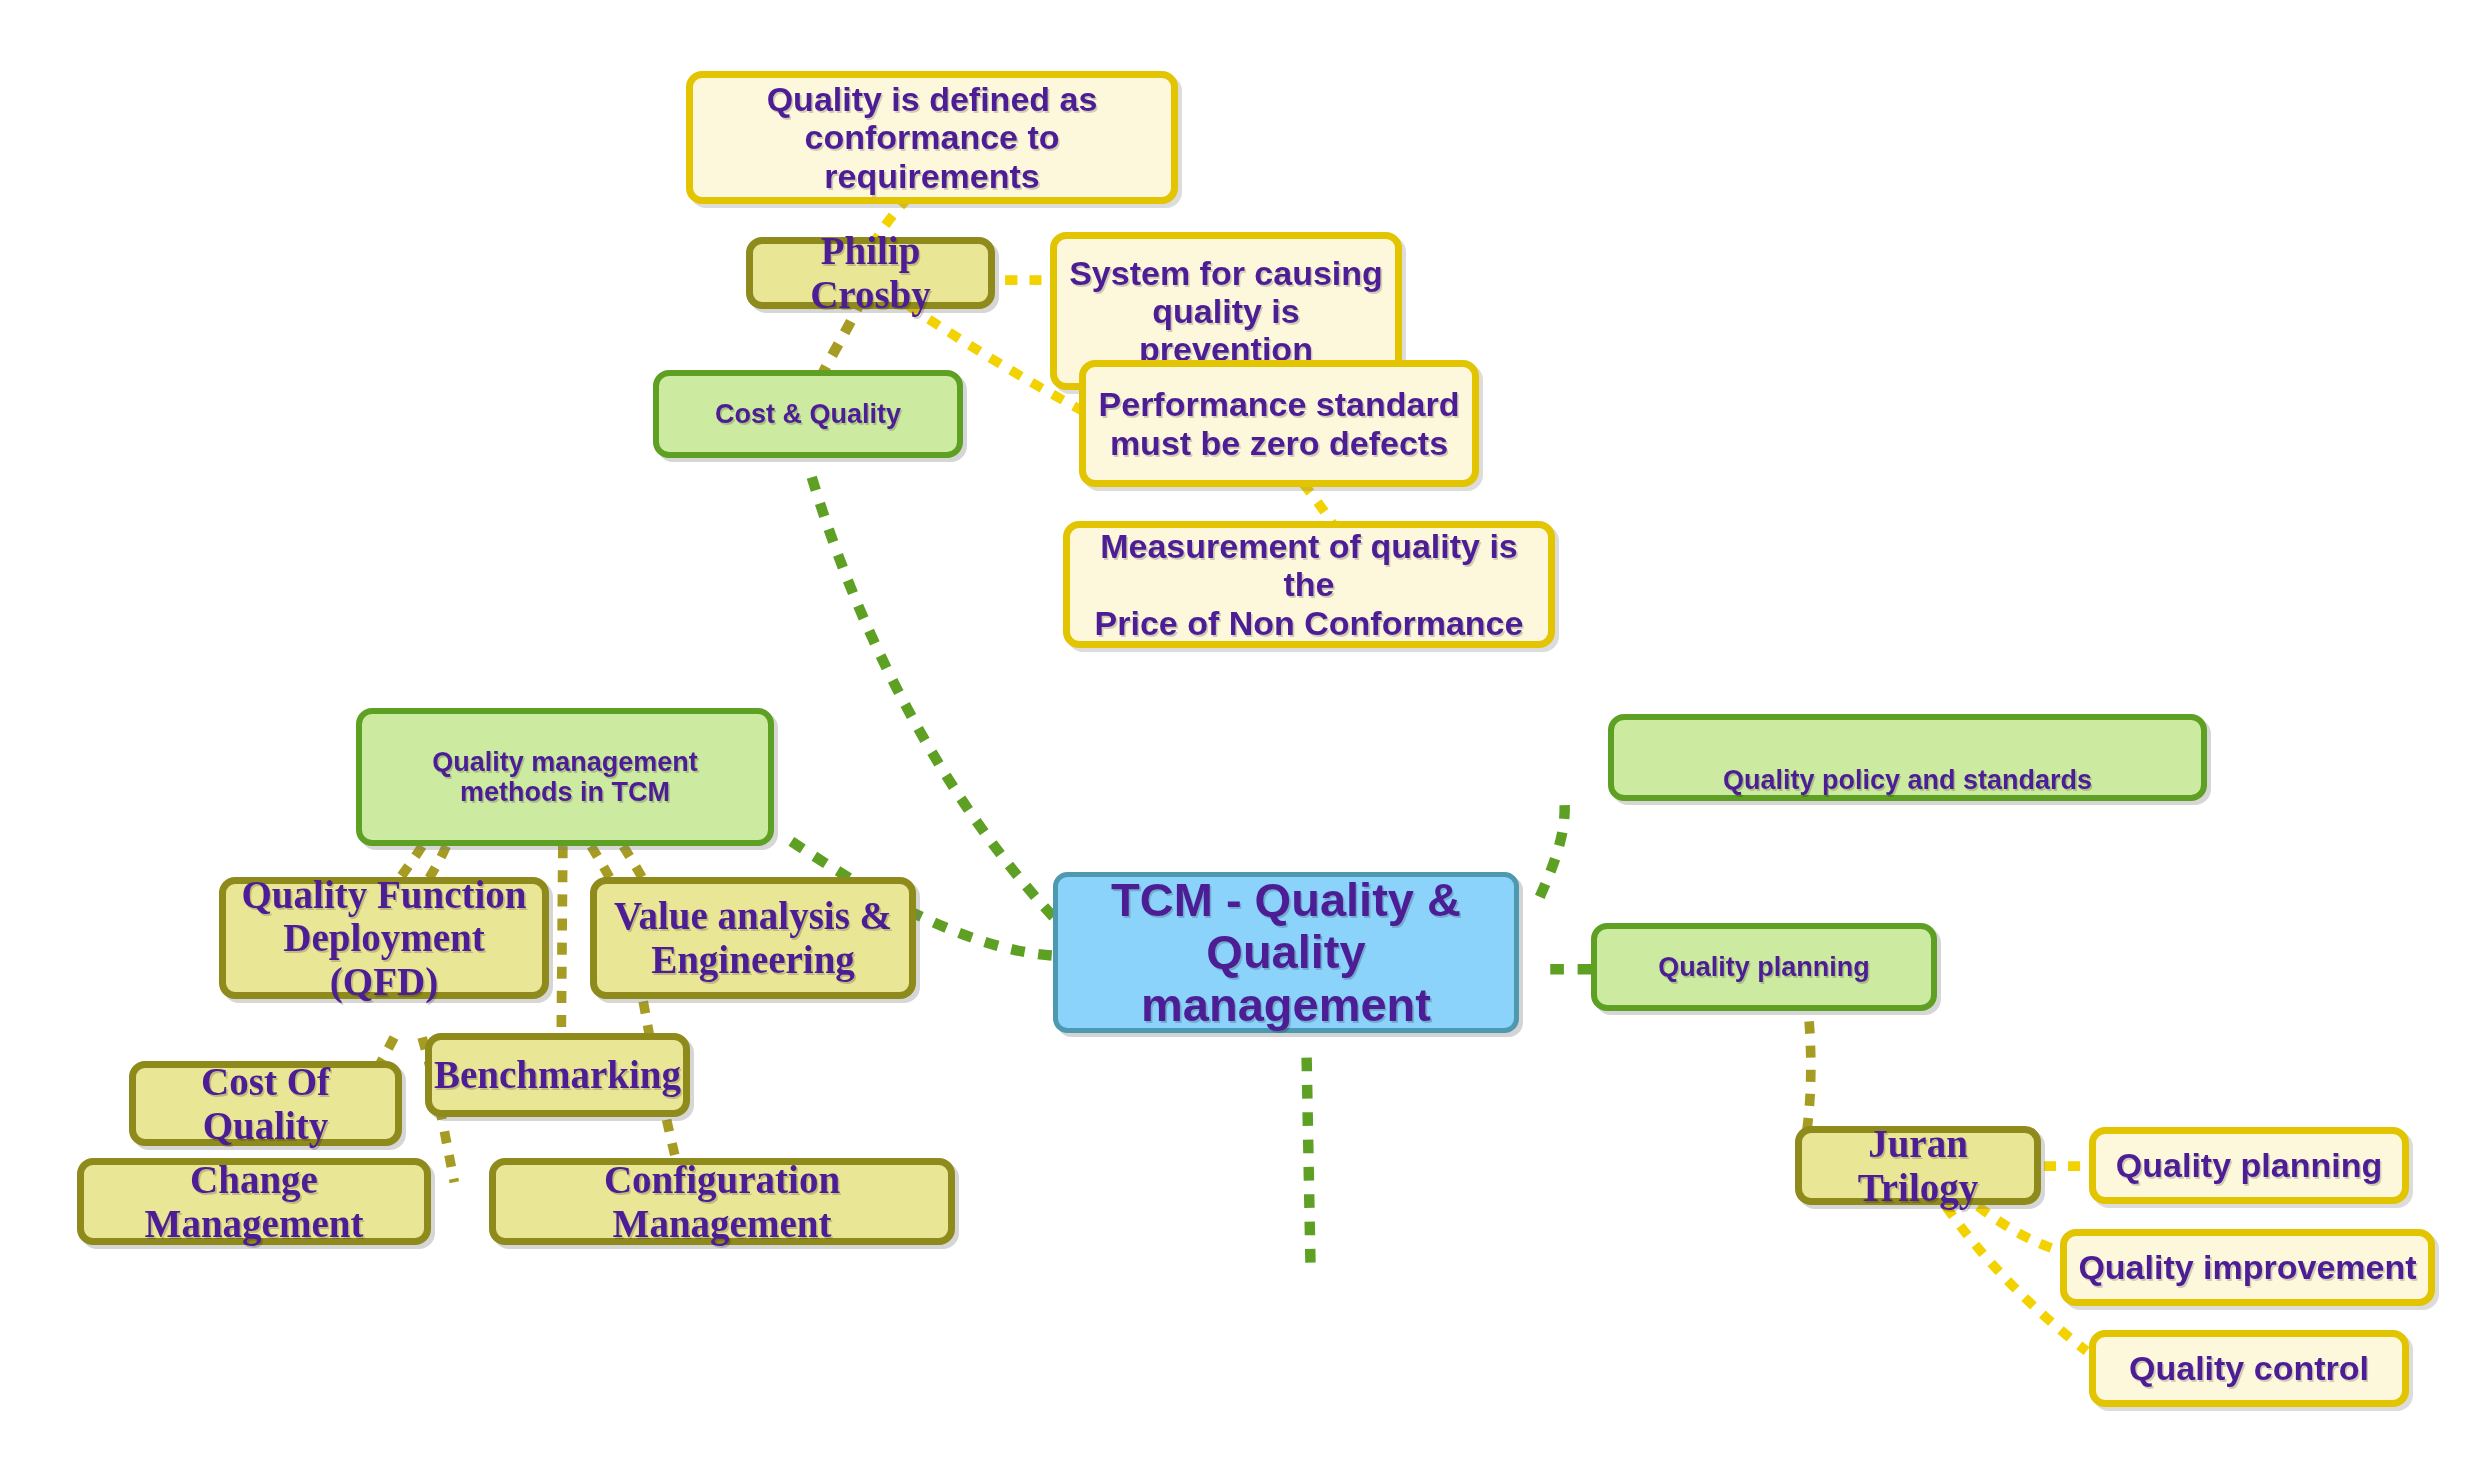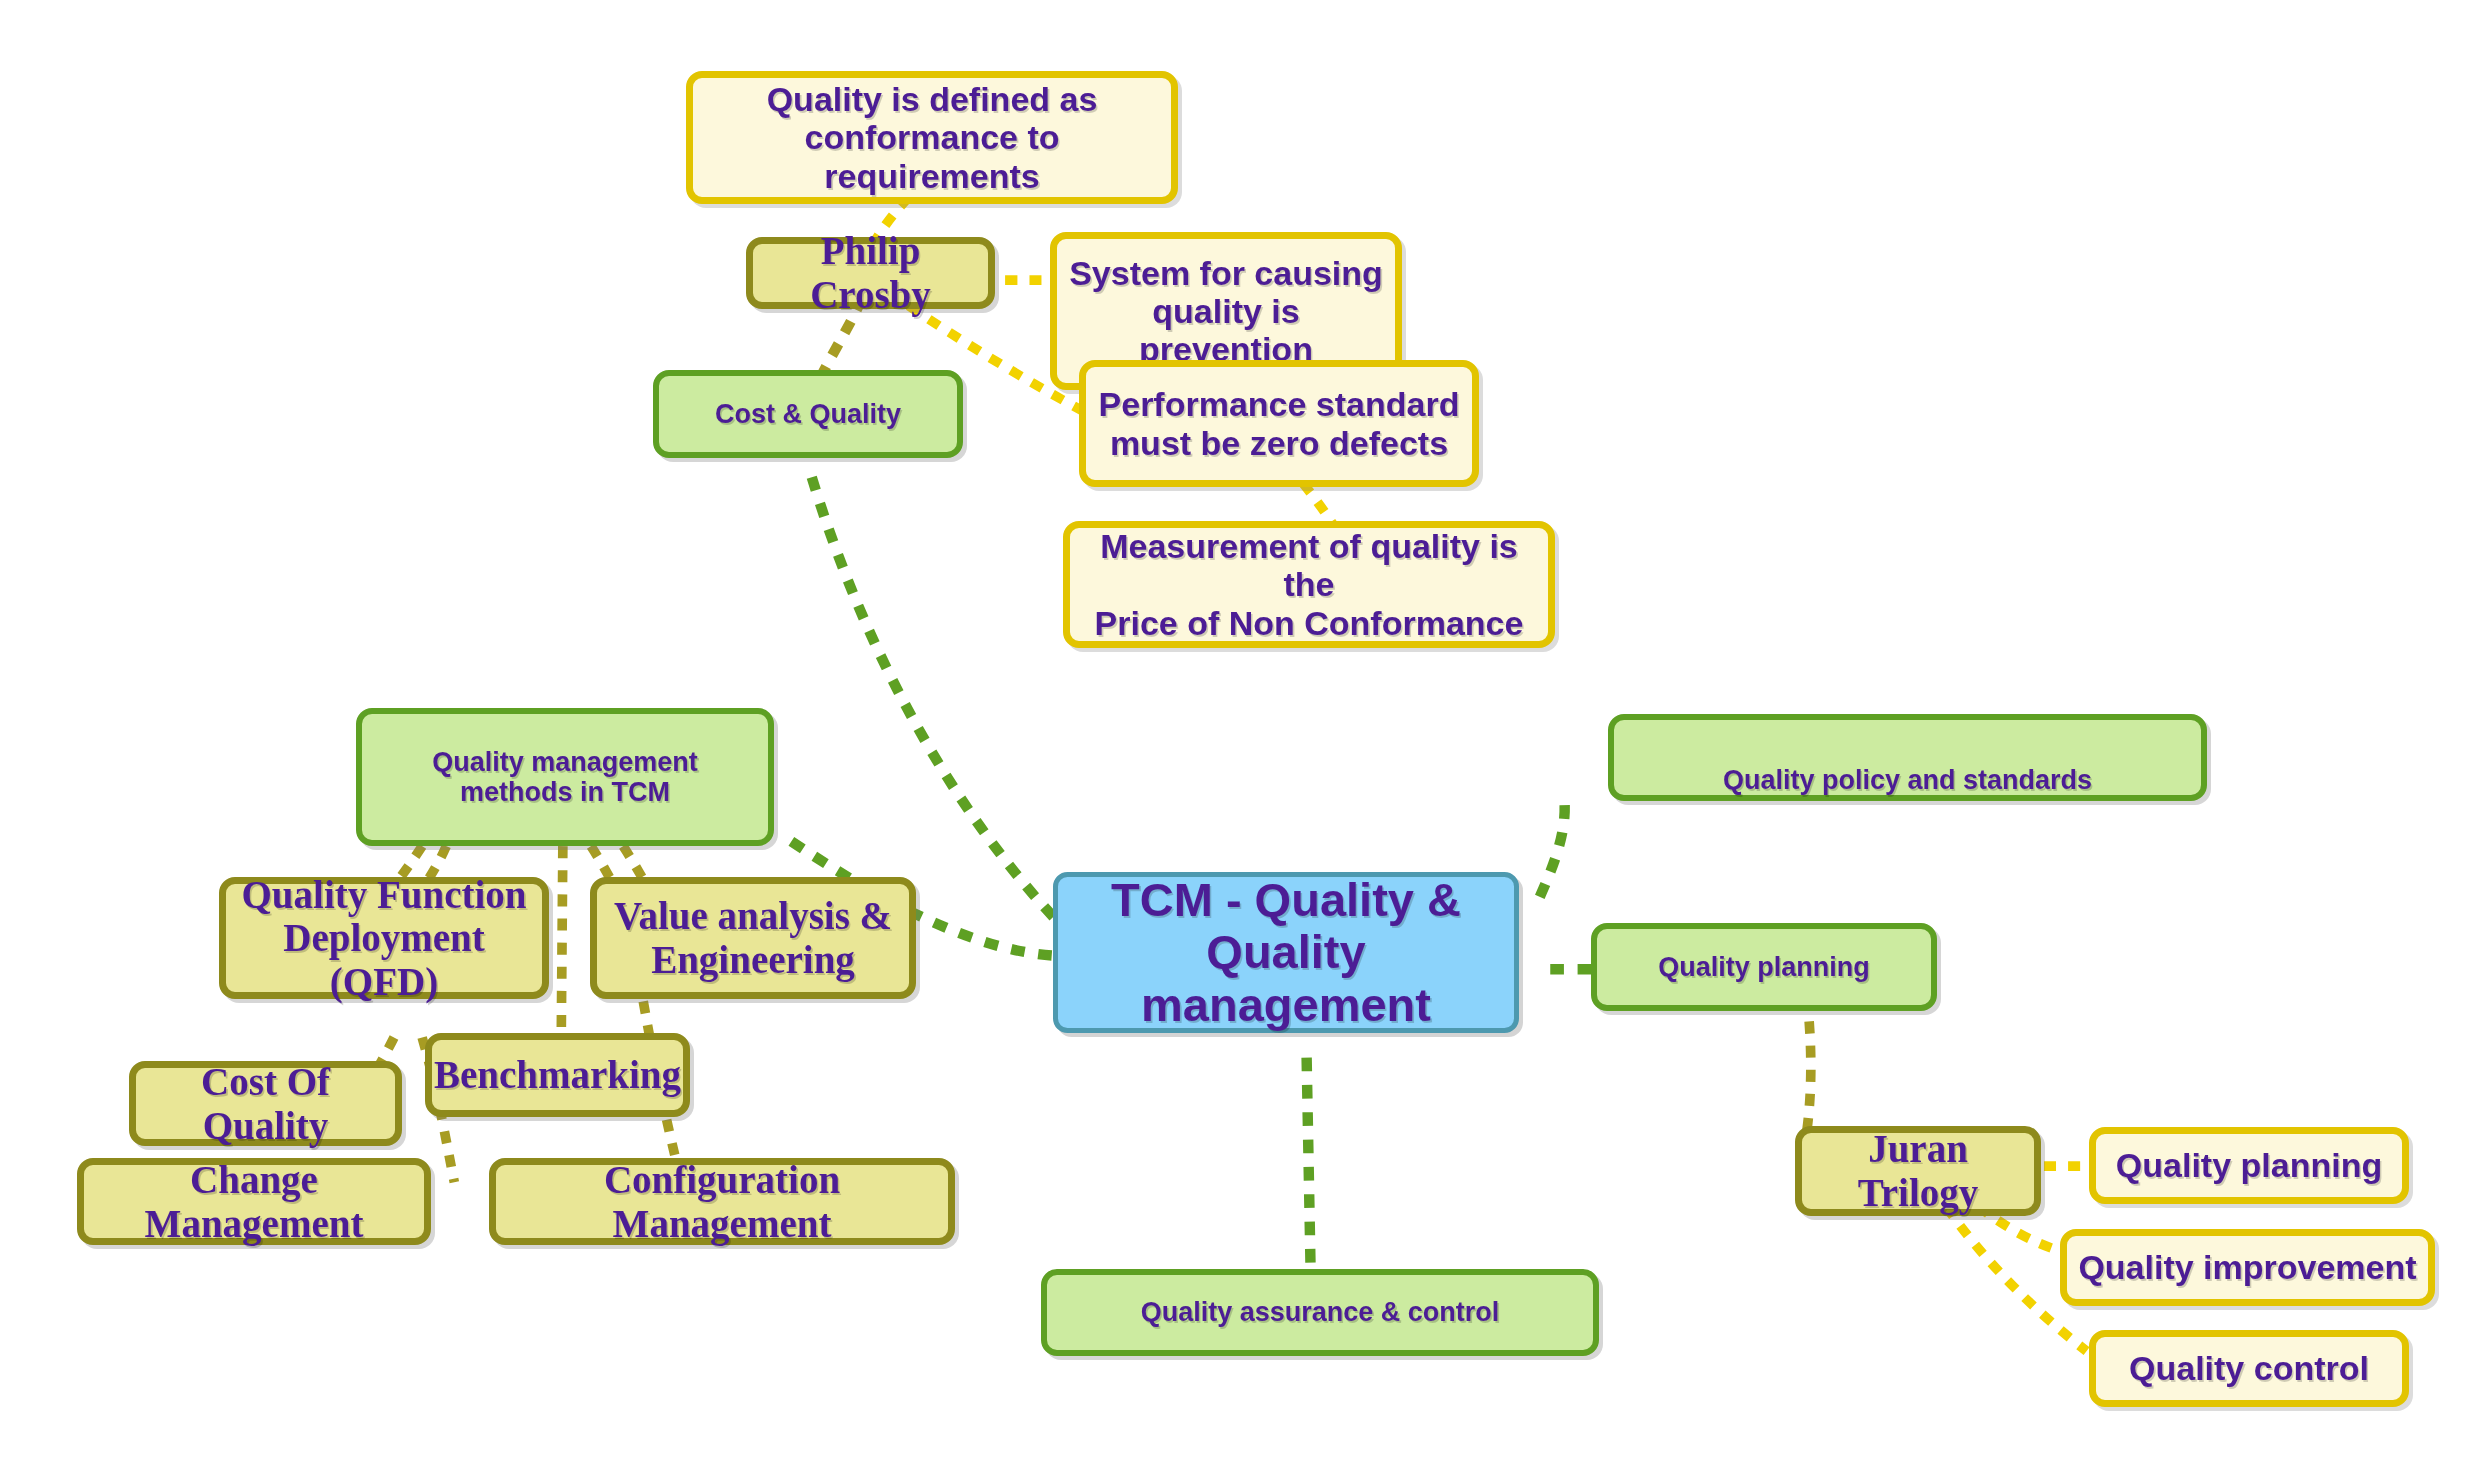--- a/index.html
+++ b/index.html
@@ -195,34 +195,31 @@
   </div>
 
   <div class="node green" style="left:1608px; top:714px; width:599px; height:87px;align-items:flex-end;">
     <span class="node-label">Quality policy and standards</span>
   </div>
 
   <div class="node green" style="left:1591px; top:923px; width:346px; height:88px;">
     <span class="node-label">Quality planning</span>
   </div>
 
-  <div class="node olive" style="left:1795px; top:1126px; width:246px; height:90px;">
+  <div class="node olive" style="left:1795px; top:1126px; width:246px; height:79px;">
     <span class="node-label">Juran Trilogy</span>
   </div>
 
   <div class="node cream" style="left:2089px; top:1127px; width:320px; height:77px;">
     <span class="node-label">Quality planning</span>
   </div>
 
   <div class="node cream" style="left:2060px; top:1229px; width:375px; height:77px;">
     <span class="node-label">Quality improvement</span>
   </div>
 
   <div class="node cream" style="left:2089px; top:1330px; width:320px; height:77px;">
     <span class="node-label">Quality control</span>
   </div>
 
-  <div class="node green" style="left:1041px; top:1269px; width:558px; height:87px;">
-    <span class="node-label">Quality assurance &amp; control</span>
-  </div>
 
 </div>
 
 
 </body></html>

